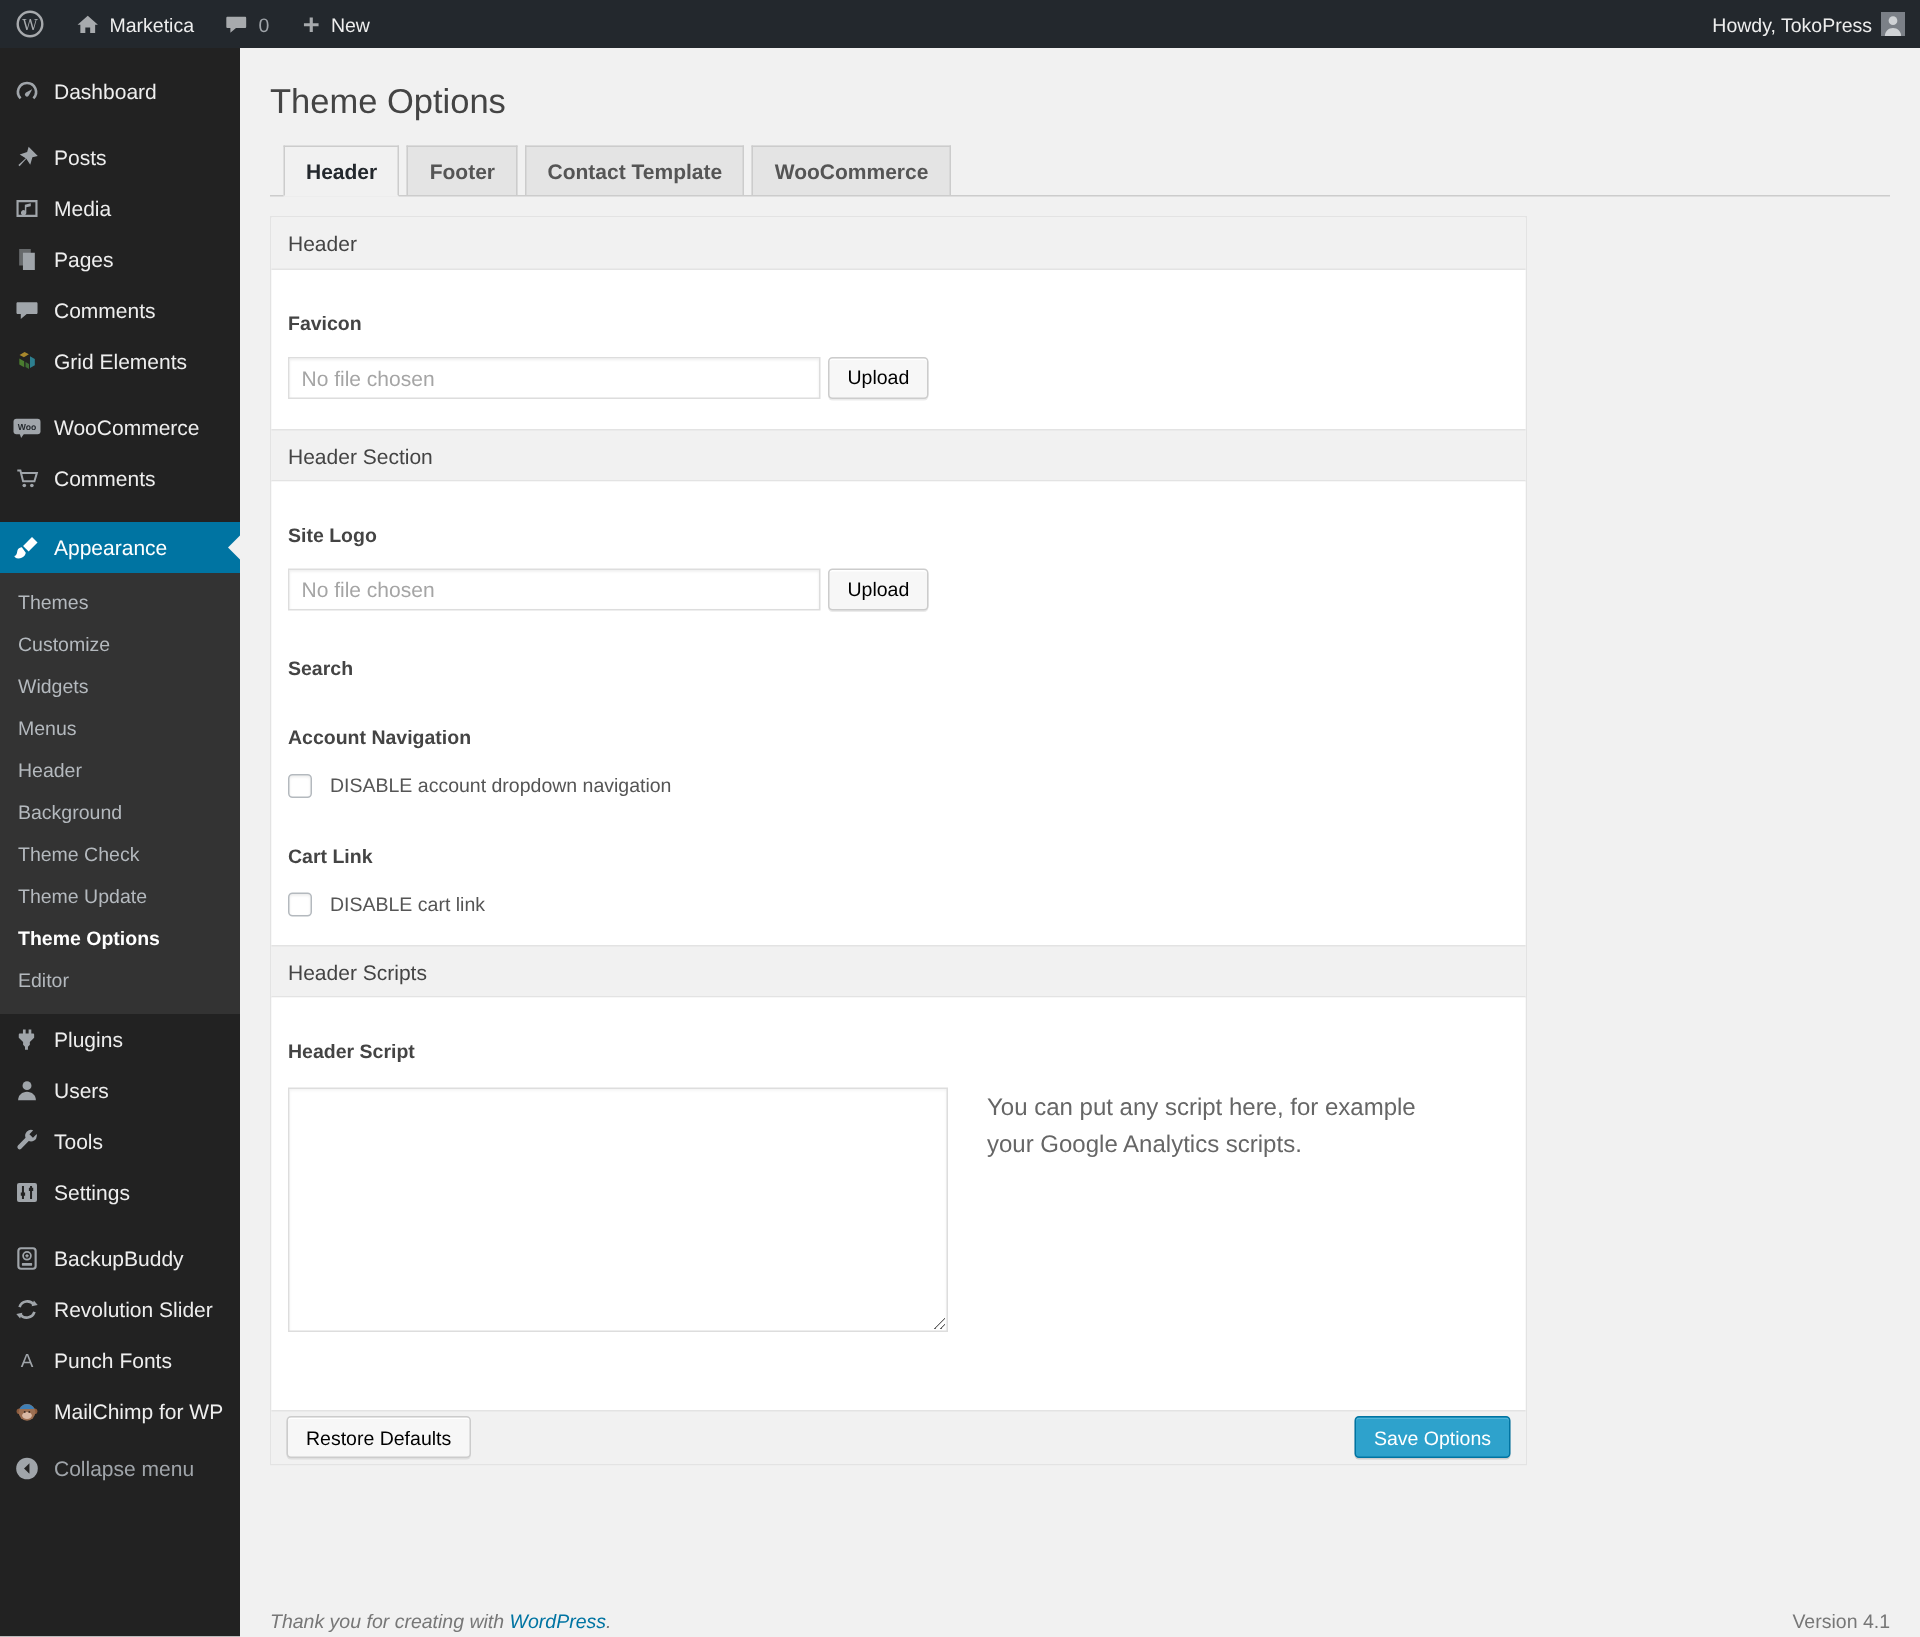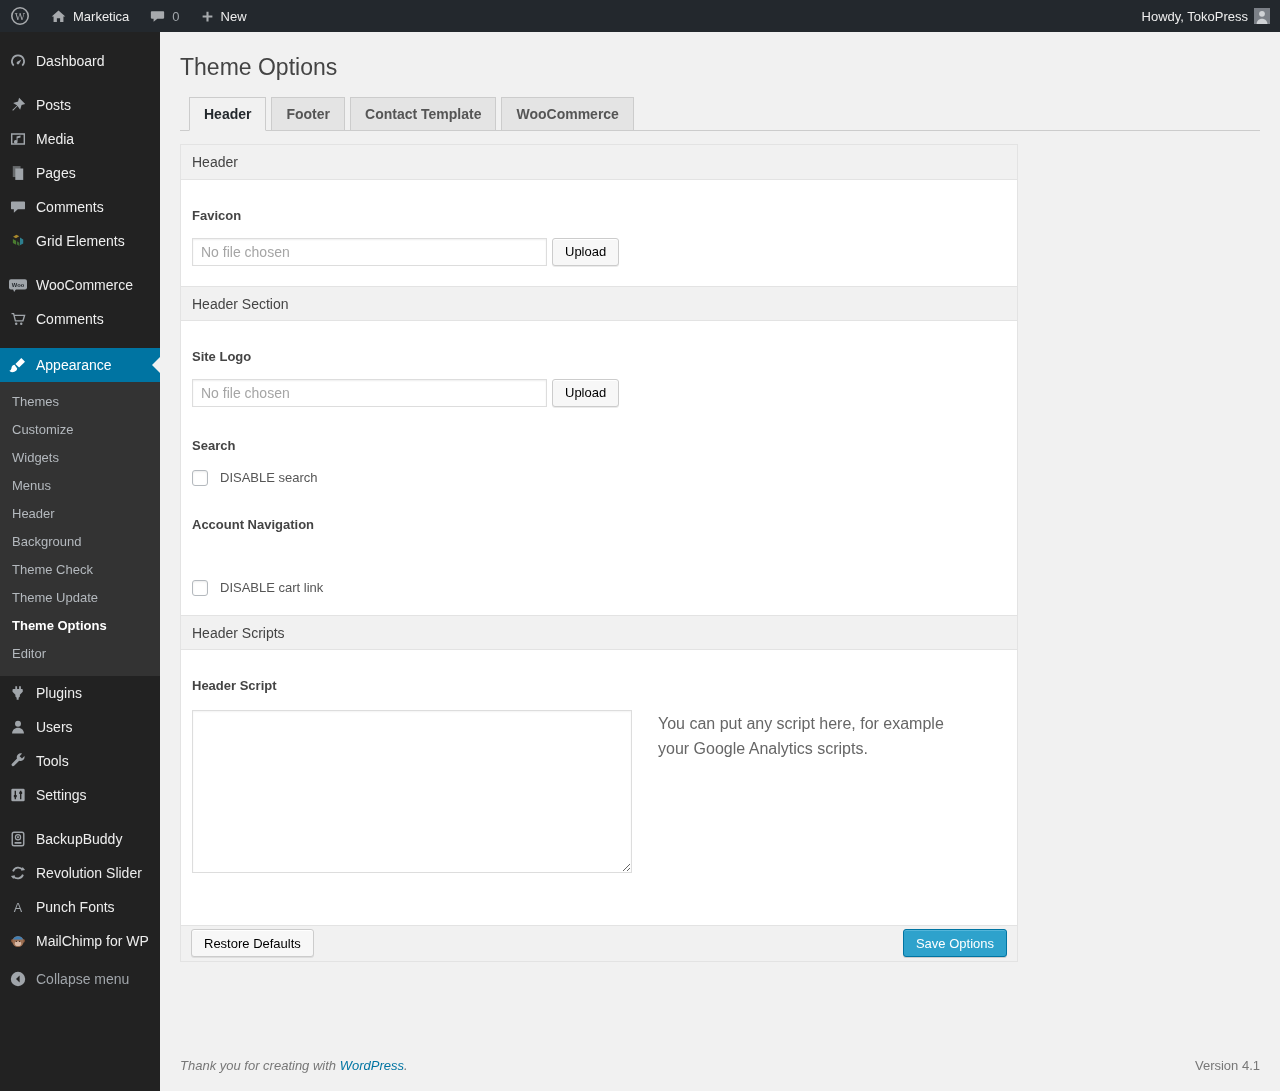--- a/index.html
+++ b/index.html
@@ -401,31 +401,32 @@
         <div class="field">
           <div class="flabel">Site Logo</div>
           <div class="control">
             <input type="text" class="file-text" placeholder="No file chosen" style="">
             <button class="button">Upload</button>
           </div>
         </div>
 
         <div class="field">
           <div class="flabel">Search</div>
+        </div>
+
+        <div class="field">
+          <div class="flabel">Account Navigation</div>
           <div class="control cb-row">
             <input type="checkbox" class="cb" style="">
-            <span class="cb-label">DISABLE search</span>
+            <span class="cb-label">DISABLE account dropdown navigation</span>
           </div>
         </div>
 
         <div class="field">
-          <div class="flabel">Account Navigation</div>
-        </div>
-
-        <div class="field">
+          <div class="flabel">Cart Link</div>
           <div class="control cb-row">
             <input type="checkbox" class="cb" style="">
             <span class="cb-label">DISABLE cart link</span>
           </div>
         </div>
       </div>
 
       <div class="section-bar">Header Scripts</div>
 
       <div class="pbody pad-b-52">

